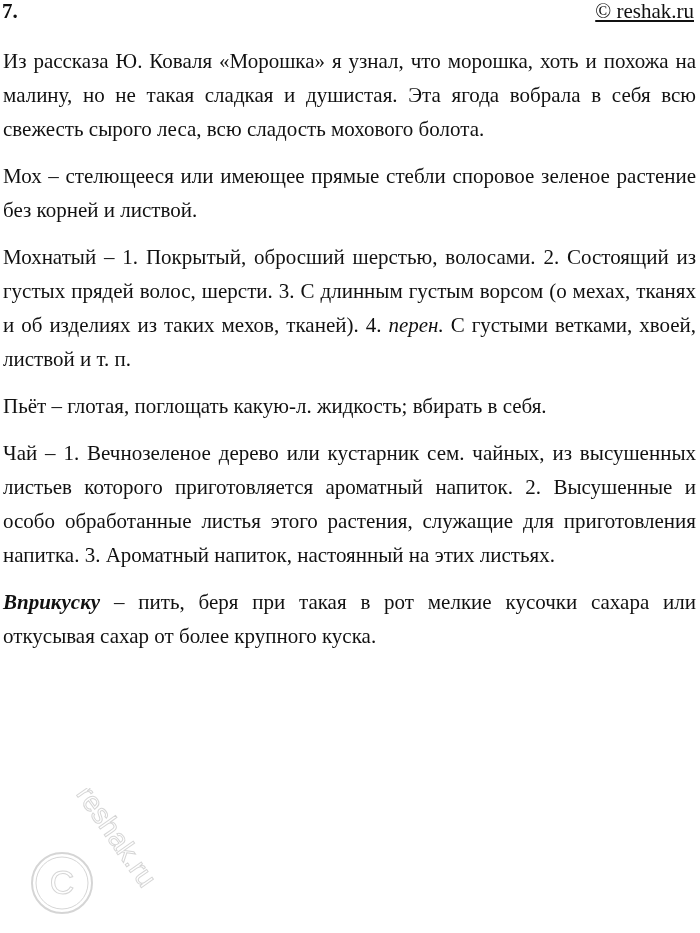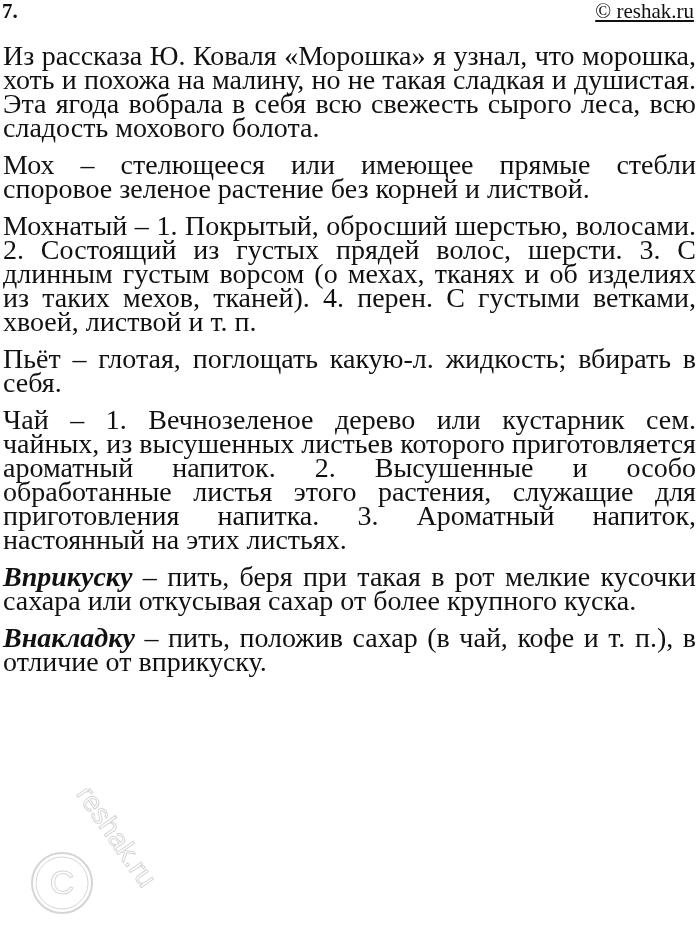--- a/index.html
+++ b/index.html
@@ -6,46 +6,45 @@
   body {
     width: 700px; height: 933px; position: relative; overflow: hidden;
     font-family: "Liberation Serif", "DejaVu Serif", serif;
     color: #111111;
   }
   .header { position: absolute; top: 0; left: 0; width: 700px; height: 24px; }
   .task-number { position: absolute; left: 2px; top: -1px; font-size: 21px; font-weight: bold; }
   .copyright { position: absolute; right: 6px; top: -1px; font-size: 21px; text-decoration: underline; }
   .content { position: absolute; left: 3px; top: 44px; width: 693px; }
   .para {
-    font-size: 28px; line-height: 24px; text-align: justify;
+    font-size: 21px; line-height: 34px; text-align: justify;
     text-align-last: left; margin: 0 0 13px 0;
   }
   .para .term-bold { font-weight: bold; font-style: italic; }
-  .para .ital { }
+  .para .ital { font-style: italic; }
   .watermark {
     position: absolute; left: 22px; top: 788px; width: 140px; height: 140px;
     pointer-events: none; opacity: 0.35;
   }
 </style>
 </head>
 <body>
 
 <div class="header">
   <span class="task-number">7.</span>
   <span class="copyright">© reshak.ru</span>
 </div>
 
 <div class="content">
   <p class="para">Из рассказа Ю. Коваля «Морошка» я узнал, что морошка, хоть и похожа на малину, но не такая сладкая и душистая. Эта ягода вобрала в себя всю свежесть сырого леса, всю сладость мохового болота.</p>
   <p class="para">Мох – стелющееся или имеющее прямые стебли споровое зеленое растение без корней и листвой.</p>
   <p class="para"><span>Мохнатый – 1. Покрытый, обросший шерстью, волосами. 2. Состоящий из густых прядей волос, шерсти. 3. С длинным густым ворсом (о мехах, тканях и об изделиях из таких мехов, тканей). 4. </span><span class="ital">перен.</span><span> С густыми ветками, хвоей, листвой и т. п.</span></p>
   <p class="para">Пьёт – глотая, поглощать какую-л. жидкость; вбирать в себя.</p>
   <p class="para">Чай – 1. Вечнозеленое дерево или кустарник сем. чайных, из высушенных листьев которого приготовляется ароматный напиток. 2. Высушенные и особо обработанные листья этого растения, служащие для приготовления напитка. 3. Ароматный напиток, настоянный на этих листьях.</p>
   <p class="para"><span class="term-bold">Вприкуску</span><span> – пить, беря при такая в рот мелкие кусочки сахара или откусывая сахар от более крупного куска.</span></p>
-  <p class="para"><span class="term-bold">Внакладку</span><span> – пить, положив сахар (в чай, кофе и т. п.), в отличие от </span><span class="ital">вприкуску</span><span>.</span></p>
 </div>
 
 <div class="watermark">
   <svg width="140" height="140" viewBox="0 0 140 140">
     <circle cx="40" cy="95" r="30" fill="none" stroke="#888" stroke-width="2"></circle>
     <circle cx="40" cy="95" r="26" fill="none" stroke="#888" stroke-width="1"></circle>
     <text x="40" y="106" text-anchor="middle" font-size="34" fill="none" stroke="#888" stroke-width="1" font-family="Liberation Sans, sans-serif">C</text>
     <text x="20" y="30" font-size="28" fill="none" stroke="#888" stroke-width="1" font-family="Liberation Sans, sans-serif" transform="rotate(55 60 50)">reshak.ru</text>
   </svg>
 </div>

